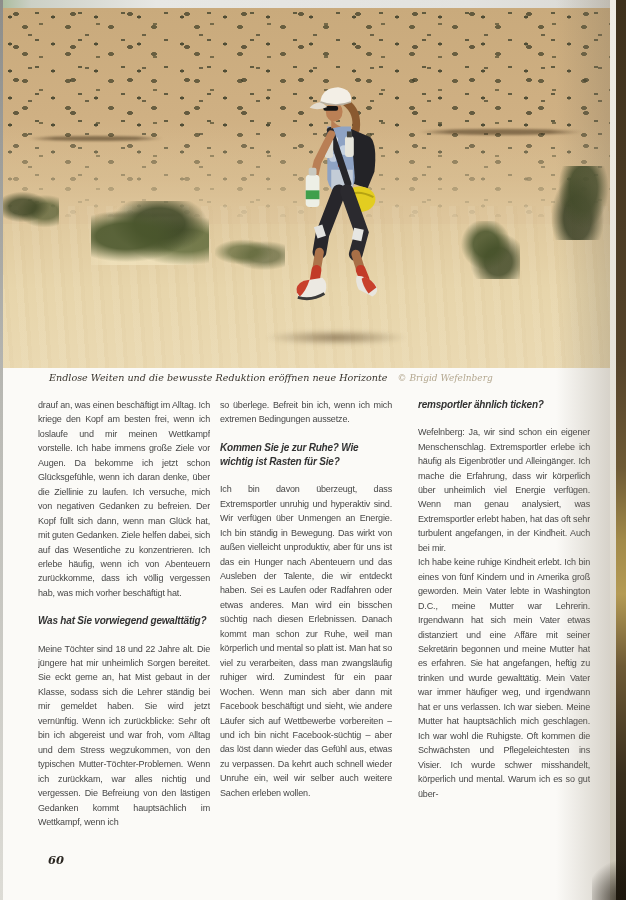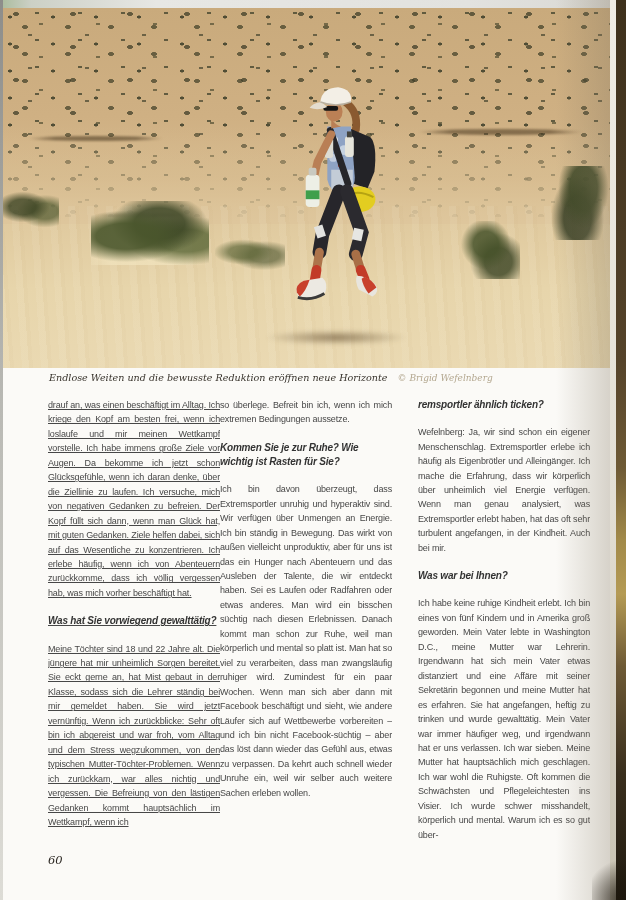--- a/index.html
+++ b/index.html
@@ -67,27 +67,27 @@
       background:radial-gradient(closest-side,rgba(80,58,30,.55),rgba(80,58,30,0));}
   .runner{position:absolute;left:287px;top:72px;width:108px;height:258px;}
   
   .caption-row{position:absolute;left:49px;top:372px;width:540px;
       font-family:"DejaVu Serif",serif;font-style:italic;font-size:9.6px;color:#37322b;}
   .caption-row .credit{color:#b3a78f;font-size:9px;margin-left:10px;}
   
   .col{position:absolute;top:398px;width:172px;height:462px;overflow:hidden;
       font-size:9px;line-height:14.45px;letter-spacing:-0.15px;color:#474747;
       text-align:justify;}
-  .col-1{left:48px;text-decoration:underline;} .col-2{left:220px;} .col-3{left:418px;}
+  .col-1{left:38px;} .col-2{left:220px;} .col-3{left:418px;}
   .col p{margin:0;}
   .col h3{margin:14px 0 13px 0;font-size:10px;line-height:14.2px;letter-spacing:-0.2px;
       font-weight:bold;font-style:italic;color:#333;text-align:left;}
   .col h3.first{margin-top:0;}
   .page-number{position:absolute;left:48px;top:853px;
-      font-family:"DejaVu Serif",serif;font-style:italic;font-weight:normal;
+      font-family:"DejaVu Serif",serif;font-style:italic;font-weight:bold;
       font-size:11.5px;color:#2b2722;}
 </style>
 </head>
 <body>
 
 <div class="page">
 
   <div class="top-edge"></div>
   <div class="left-edge"></div>
 
@@ -161,21 +161,20 @@
 
   <div class="col col-2">
     <p>so überlege. Befreit bin ich, wenn ich mich extremen Bedingungen aussetze.</p>
     <h3>Kommen Sie je zur Ruhe? Wie wichtig ist Rasten für Sie?</h3>
     <p>Ich bin davon überzeugt, dass Extremsportler unruhig und hyperaktiv sind. Wir verfügen über Unmengen an Energie. Ich bin ständig in Bewegung. Das wirkt von außen vielleicht unproduktiv, aber für uns ist das ein Hunger nach Abenteuern und das Ausleben der Talente, die wir entdeckt haben. Sei es Laufen oder Radfahren oder etwas anderes. Man wird ein bisschen süchtig nach diesen Erlebnissen. Danach kommt man schon zur Ruhe, weil man körperlich und mental so platt ist. Man hat so viel zu verarbeiten, dass man zwangsläufig ruhiger wird. Zumindest für ein paar Wochen. Wenn man sich aber dann mit Facebook beschäftigt und sieht, wie andere Läufer sich auf Wettbewerbe vorbereiten – und ich bin nicht Facebook-süchtig – aber das löst dann wieder das Gefühl aus, etwas zu verpassen. Da kehrt auch schnell wieder Unruhe ein, weil wir selber auch weitere Sachen erleben wollen.</p>
   </div>
 
   <div class="col col-3">
     <h3 class="first">remsportler ähnlich ticken?</h3>
     <p>Wefelnberg: Ja, wir sind schon ein eigener Menschenschlag. Extremsportler erlebe ich häufig als Eigenbrötler und Alleingänger. Ich mache die Erfahrung, dass wir körperlich über unheimlich viel Energie verfügen. Wenn man genau analysiert, was Extremsportler erlebt haben, hat das oft sehr turbulent angefangen, in der Kindheit. Auch bei mir.</p>
-    <h3>Was war bei Ihnen?</h3>
     <p>Ich habe keine ruhige Kindheit erlebt. Ich bin eines von fünf Kindern und in Amerika groß geworden. Mein Vater lebte in Washington D.C., meine Mutter war Lehrerin. Irgendwann hat sich mein Vater etwas distanziert und eine Affäre mit seiner Sekretärin begonnen und meine Mutter hat es erfahren. Sie hat angefangen, heftig zu trinken und wurde gewalttätig. Mein Vater war immer häufiger weg, und irgendwann hat er uns verlassen. Ich war sieben. Meine Mutter hat hauptsächlich mich geschlagen. Ich war wohl die Ruhigste. Oft kommen die Schwächsten und Pflegeleichtesten ins Visier. Ich wurde schwer misshandelt, körperlich und mental. Warum ich es so gut über-</p>
   </div>
 
   <div class="page-number">60</div>
 
   <div class="right-shadow"></div>
   <div class="page-edge-light"></div>
   <div class="right-dark"></div>
   <div class="corner-br"></div>
 

